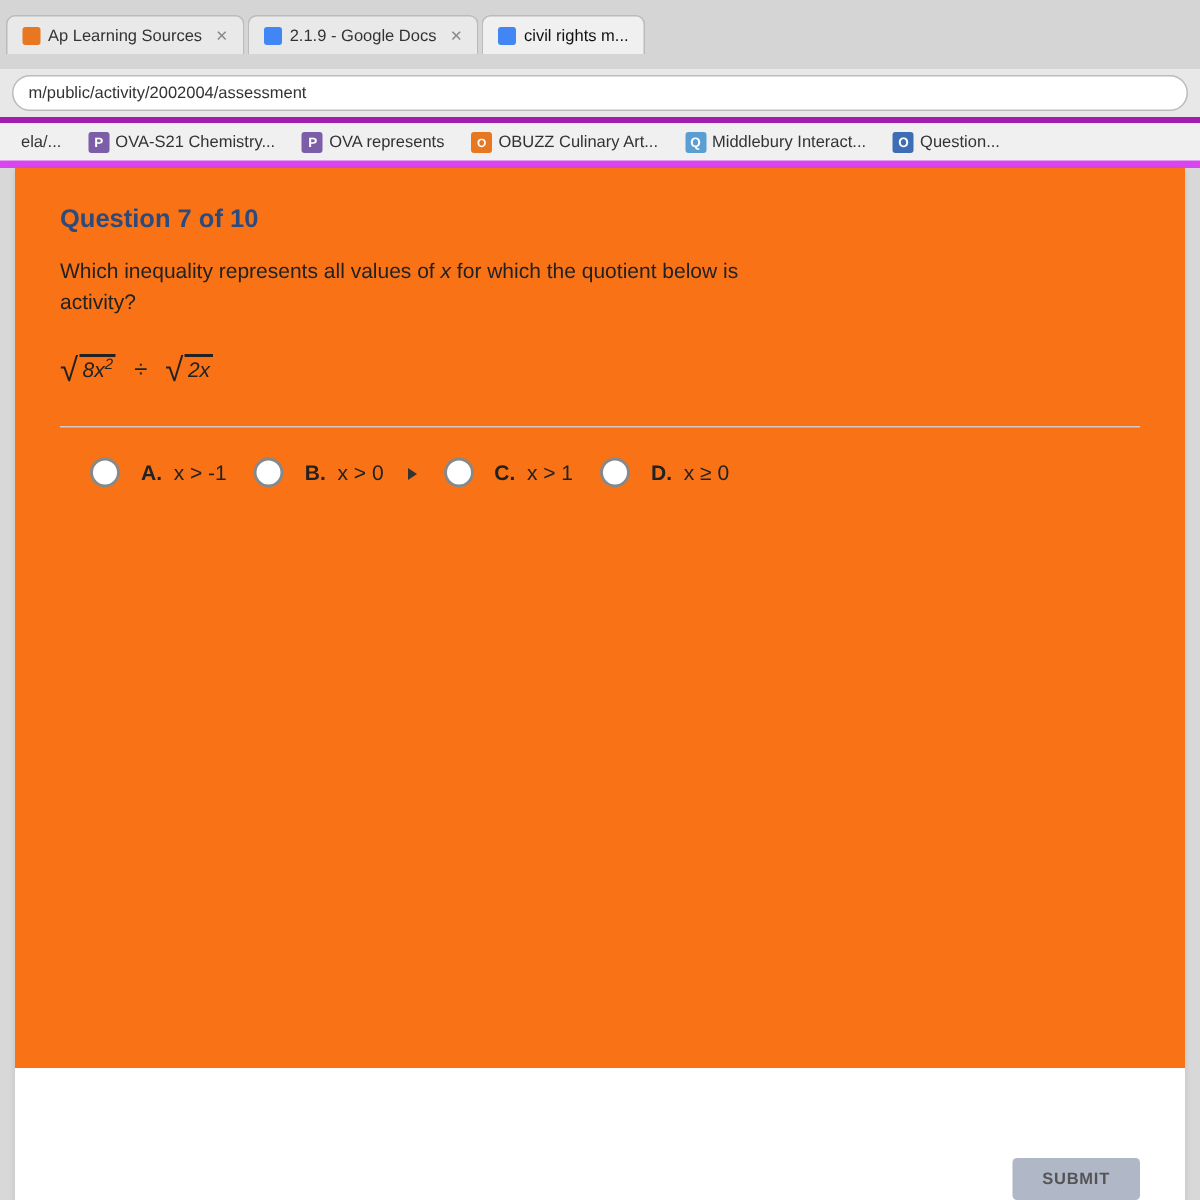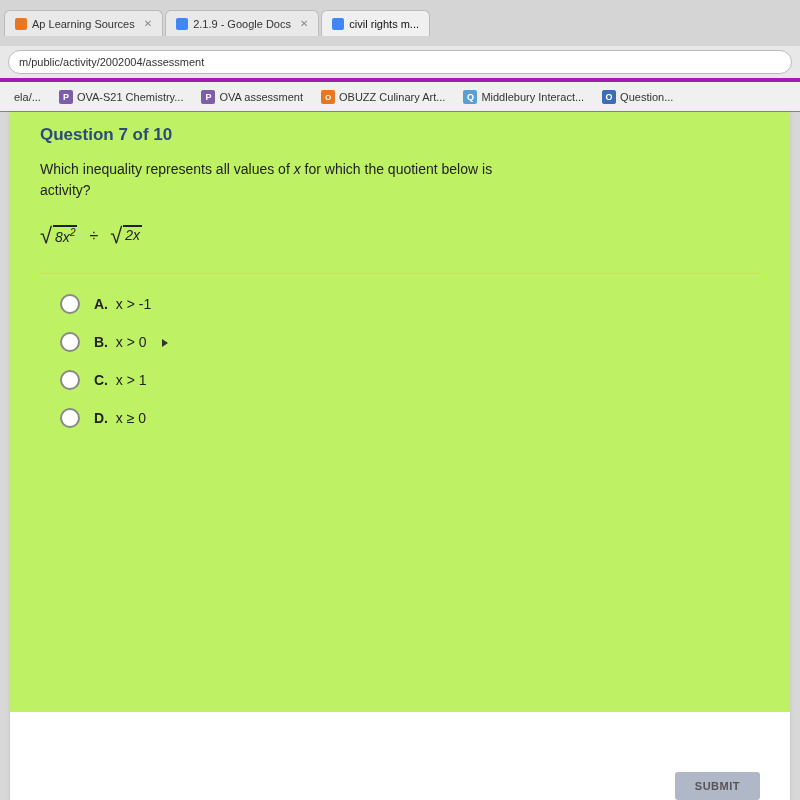--- a/index.html
+++ b/index.html
@@ -81,21 +81,21 @@
     }
 
     
     .bookmarks-bar {
       display: flex;
       align-items: center;
       height: 30px;
       background: #f0f0f0;
       padding: 0 8px;
       gap: 6px;
-      border-bottom: 1px solid #d946ef;
+      border-bottom: 5px solid #d946ef;
       overflow: hidden;
     }
 
     .bookmark-item {
       display: flex;
       align-items: center;
       gap: 4px;
       font-size: 11px;
       color: #333;
       white-space: nowrap;
@@ -116,23 +116,23 @@
       color: white;
     }
 
     .bookmark-icon.purple { background: #7b5ea7; }
     .bookmark-icon.orange { background: #e87722; }
     .bookmark-icon.chat { background: #5a9fd4; }
     .bookmark-icon.blue { background: #3d6eb5; }
 
     
     .content-area {
-      background: #bef264;
+      background: #f97316;
       margin: 0;
-      padding: 13px 30px;
+      padding: 24px 30px;
       min-height: 600px;
     }
 
     .question-header {
       font-size: 17px;
       font-weight: bold;
       color: #2c4a7c;
       margin-bottom: 14px;
     }
 
@@ -184,21 +184,21 @@
 
     .divider-line {
       height: 1px;
       background: #ccc;
       margin: 14px 0 20px 0;
     }
 
     
     .answer-choices {
       display: flex;
-      flex-direction: column;
+      flex-direction: row;
       gap: 18px;
       padding-left: 20px;
     }
 
     .answer-choice {
       display: flex;
       align-items: center;
       gap: 14px;
       cursor: pointer;
     }
@@ -296,21 +296,21 @@
   <div class="bookmarks-bar">
     <div class="bookmark-item">
       <span>ela/...</span>
     </div>
     <div class="bookmark-item">
       <div class="bookmark-icon purple">P</div>
       <span>OVA-S21 Chemistry...</span>
     </div>
     <div class="bookmark-item">
       <div class="bookmark-icon purple">P</div>
-      <span>OVA assessment</span>
+      <span>OVA represents</span>
     </div>
     <div class="bookmark-item">
       <div class="bookmark-icon orange">
         <svg width="10" height="10" viewBox="0 0 10 10">
             <rect width="10" height="10" fill="#e87722" rx="1"></rect>
             <text x="2" y="8" font-size="8" fill="white" font-family="Arial">O</text>
           </svg>
       </div>
       <span>OBUZZ Culinary Art...</span>
     </div>

